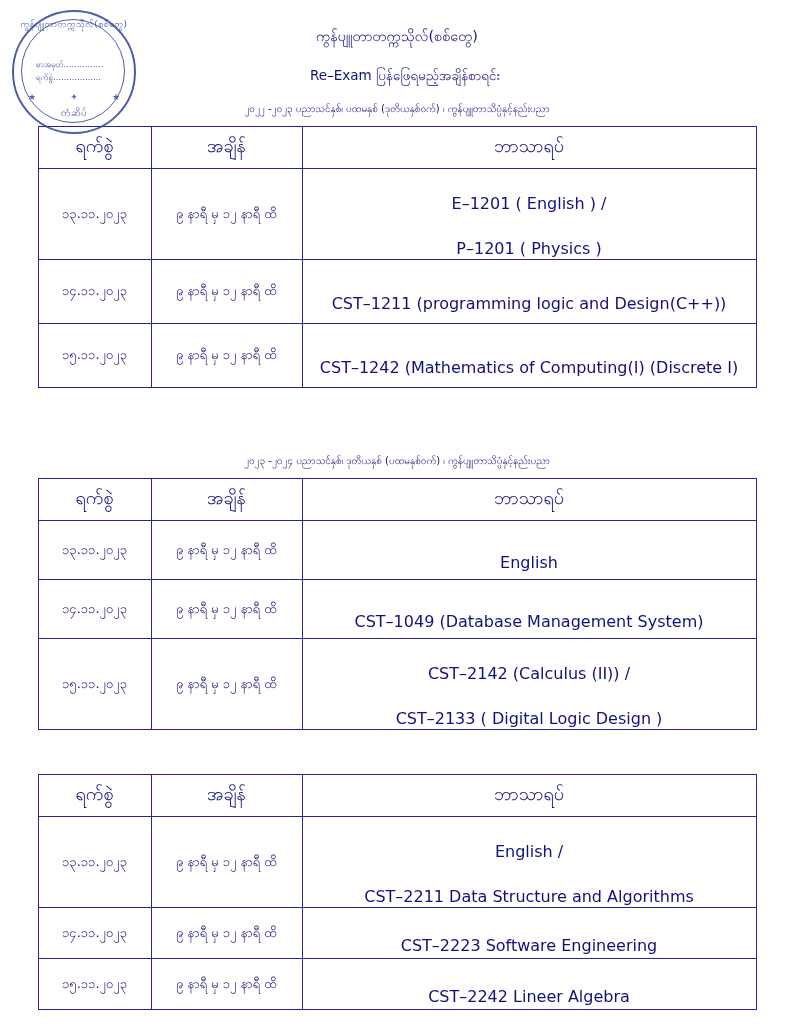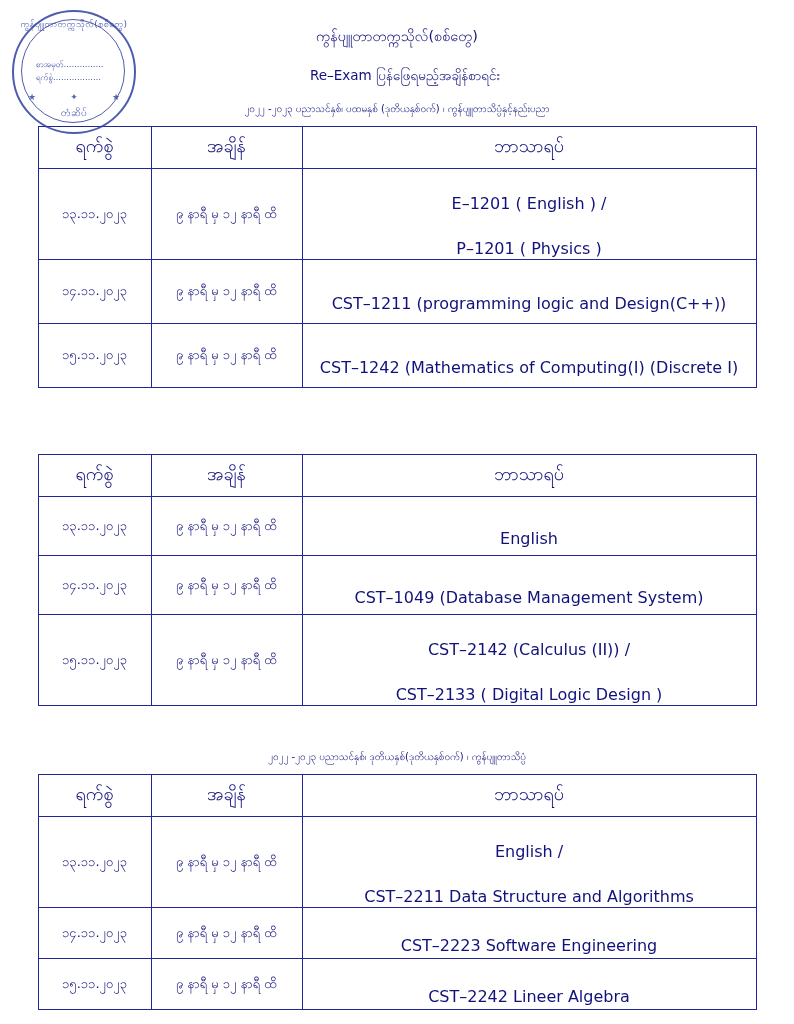--- a/index.html
+++ b/index.html
@@ -214,20 +214,21 @@
         <td class="time-cell">၉ နာရီ မှ ၁၂ နာရီ ထိ</td>
         <td>
           <div class="subj">CST–1242  (Mathematics of Computing(I) (Discrete I)</div>
         </td>
       </tr>
     </tbody>
   </table>
 
   <div class="gap-1"></div>
 
+  <div class="section-title">၂၀၂၃ -၂၀၂၄ ပညာသင်နှစ်၊ ဒုတိယနှစ် (ပထမနှစ်ဝက်) ၊ ကွန်ပျူတာသိပ္ပံနှင့်နည်းပညာ</div>
   <table class="sched t2">
     <colgroup>
       <col class="col-date">
         <col class="col-time">
         <col class="col-subj">
     </colgroup>
     <thead>
       <tr>
         <th>ရက်စွဲ</th>
         <th>အချိန်</th>
@@ -255,21 +256,20 @@
         <td>
           <div class="subj">CST–2142  (Calculus (II))   /</div>
           <div class="subj">CST–2133 ( Digital Logic Design )</div>
         </td>
       </tr>
     </tbody>
   </table>
 
   <div class="gap-2"></div>
 
-  <div class="section-title">၂၀၂၂ -၂၀၂၃ ပညာသင်နှစ်၊ ဒုတိယနှစ်(ဒုတိယနှစ်ဝက်) ၊ ကွန်ပျူတာသိပ္ပံ</div>
   <table class="sched t3">
     <colgroup>
       <col class="col-date">
         <col class="col-time">
         <col class="col-subj">
     </colgroup>
     <thead>
       <tr>
         <th>ရက်စွဲ</th>
         <th>အချိန်</th>

